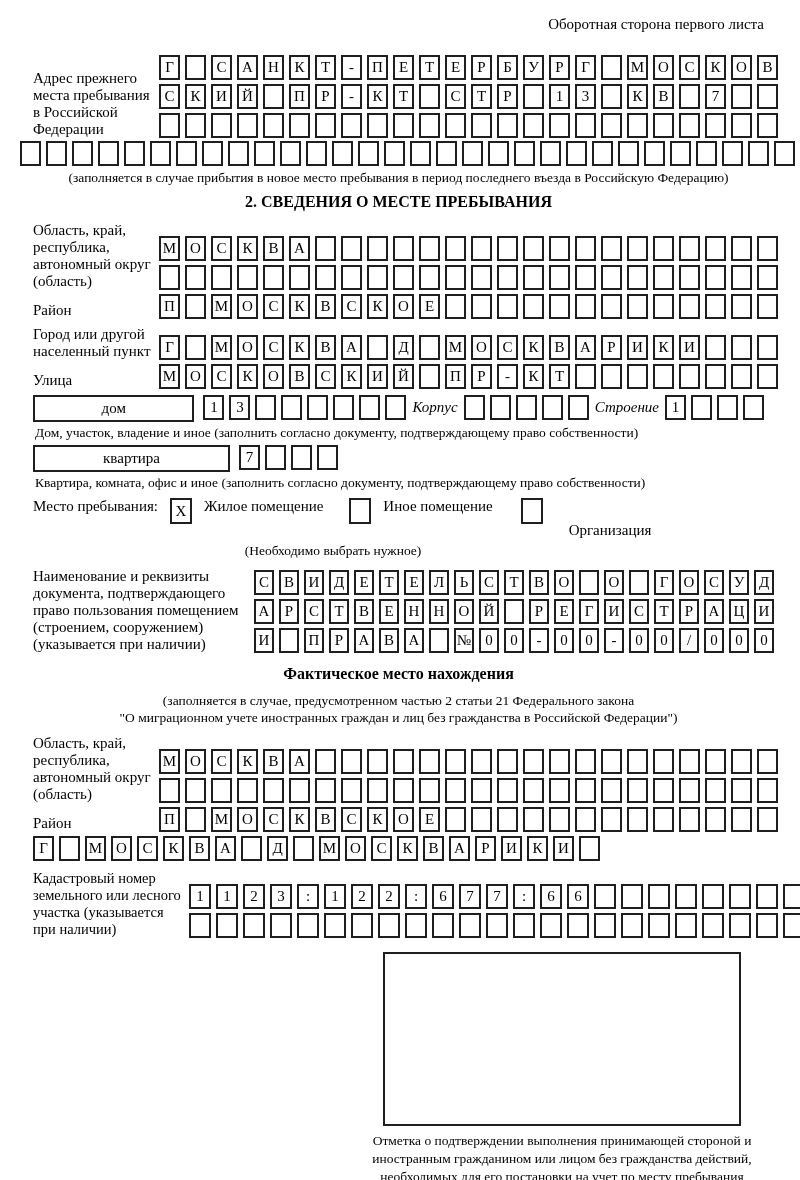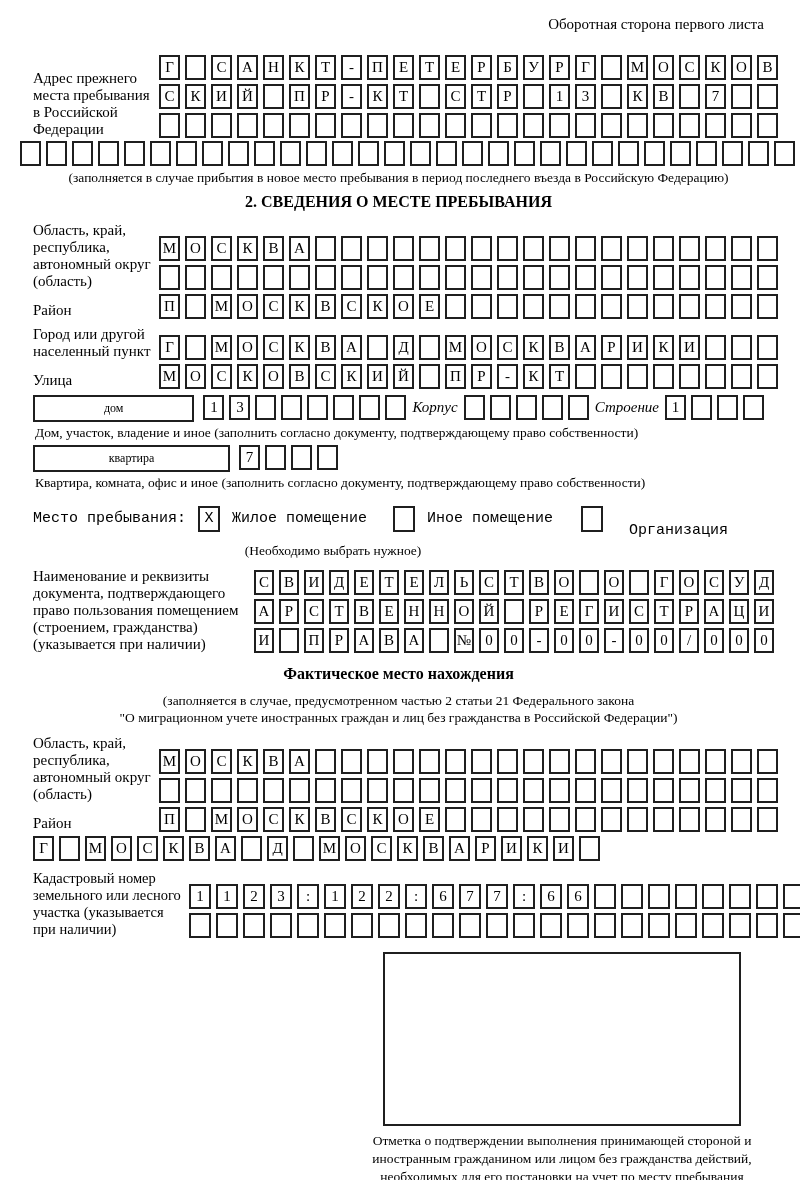--- a/index.html
+++ b/index.html
@@ -23,26 +23,26 @@
   .cells-narrow .cell{width:20px;}
   .cells-wide .cell{width:22px;}
   .cells-left{justify-content:flex-start;}
   .fullrow{margin-left:-13px;margin-top:3px;}
   .note{font-size:13.5px;text-align:center;margin-top:4px;}
   .note-left{font-size:13.5px;text-align:left;margin:3px 0 4px 2px;font-family:Liberation Serif, serif;}
   .h2{font-size:16px;font-weight:bold;text-align:center;margin:7px 0 8px 0;}
   .h3{font-size:16px;font-weight:bold;text-align:center;margin:12px 0 10px 0;}
   .widebox{
     border:2px solid #1f1f1f;box-sizing:border-box;height:27px;background:#fff;
-    display:flex;align-items:center;justify-content:center;font-size:12px;
+    display:flex;align-items:center;justify-content:center;font-size:15px;
   }
   .inlinelabel{font-size:15px;padding:4px 6px 0 6px;white-space:nowrap;font-style:italic;}
   .grouprow{display:flex;align-items:flex-start;margin-top:6px;}
   .mt4{margin-top:4px;} .mt6{margin-top:6px;}
-  .stayrow{display:flex;align-items:center;gap:12px;font-size:15px;margin-top:7px;font-family:Liberation Mono, monospace;}
+  .stayrow{display:flex;align-items:flex-start;gap:12px;font-size:15px;margin-top:7px;}
   .stayrow .cell{width:22px;height:26px;}
   .choose-note{font-size:13.5px;margin:4px 0 6px 150px;width:300px;text-align:center;}
   .bigbox-wrap{display:flex;flex-direction:column;align-items:flex-end;margin-top:14px;margin-right:23px;}
   .bigbox{width:358px;height:174px;border:2px solid #1f1f1f;box-sizing:border-box;background:#fff;}
   .bigbox-caption{width:448px;text-align:center;font-size:13.5px;line-height:18px;margin-top:6px;margin-right:-45px;}
   .lblw{width:120px;flex:0 0 120px;}
   .lblw2{width:150px;flex:0 0 150px;font-size:14.5px;}
   .lblw3{width:215px;flex:0 0 215px;}
 </style>
 </head>
@@ -371,21 +371,21 @@
       </span>
     <span>Иное помещение</span>
     <span class="cells" style="margin-left:16px;">
         <span class="cell"></span>
       </span>
     <span style="margin-left:14px;margin-top:24px;">Организация</span>
   </div>
   <div class="choose-note">(Необходимо выбрать нужное)</div>
 
   <div class="frow">
-    <div class="flabel lblw3">Наименование и реквизиты документа, подтверждающего право пользования помещением (строением, гражданства) (указывается при наличии)</div>
+    <div class="flabel lblw3">Наименование и реквизиты документа, подтверждающего право пользования помещением (строением, сооружением) (указывается при наличии)</div>
     <div class="cellstack">
       <div class="cells cells-narrow">
           <span class="cell">С</span>
           <span class="cell">В</span>
           <span class="cell">И</span>
           <span class="cell">Д</span>
           <span class="cell">Е</span>
           <span class="cell">Т</span>
           <span class="cell">Е</span>
           <span class="cell">Л</span>

